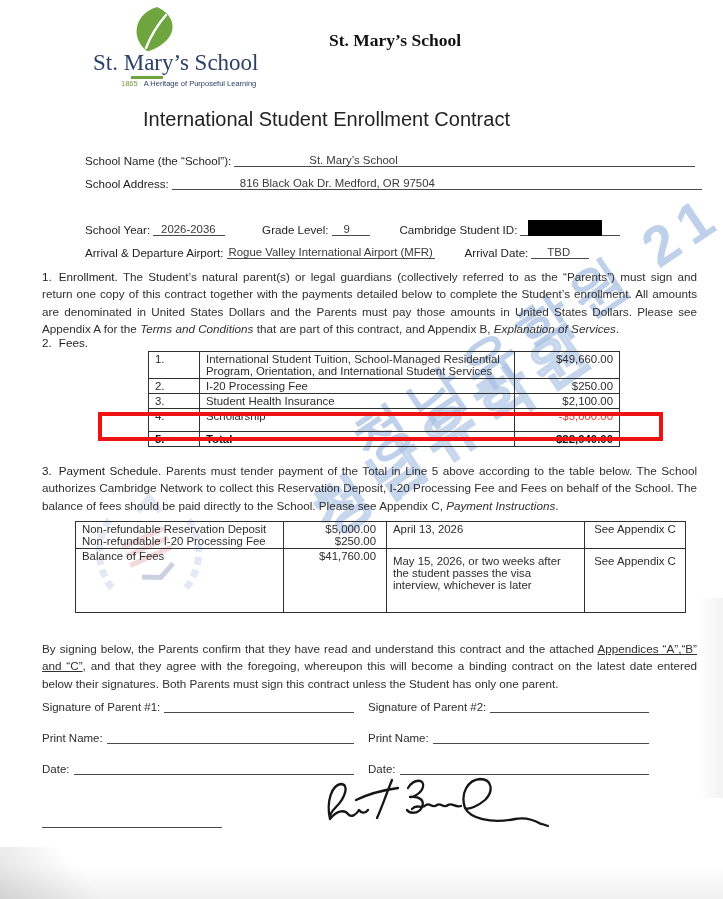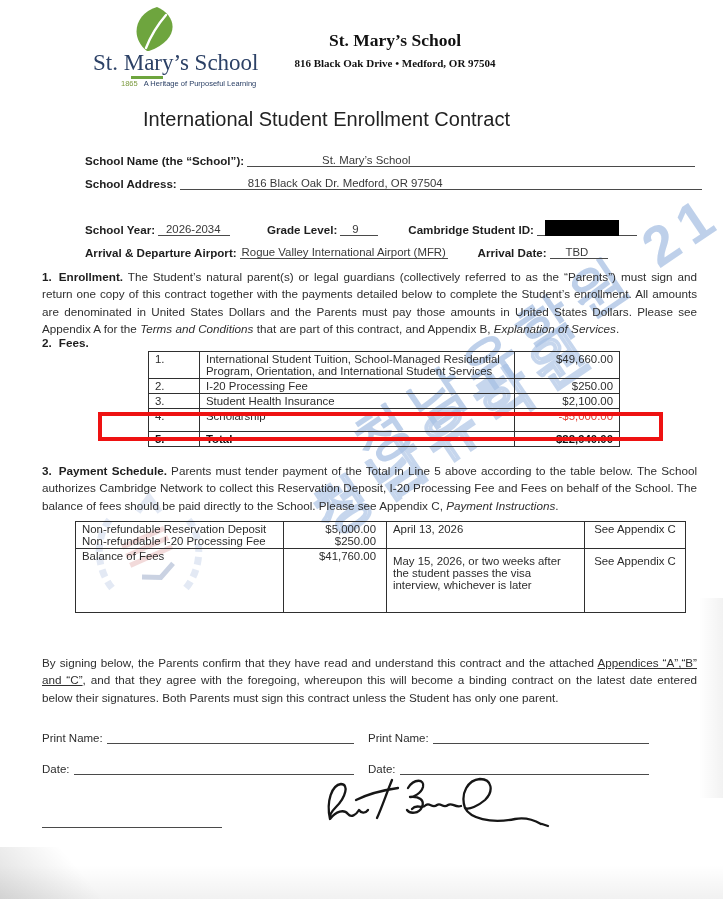--- a/index.html
+++ b/index.html
@@ -1,19 +1,19 @@
 <!DOCTYPE html>
 <html><head>
 <meta charset="utf-8">
 <style>
   html,body{margin:0;padding:0;background:#e8e8e8;}
   .page{position:relative;width:723px;height:899px;background:#ffffff;margin:0 auto;
         font-family:"Liberation Sans",sans-serif;color:#2e2e2e;overflow:hidden;}
   .abs{position:absolute;}
-  .b{font-weight:bold;color:#1e1e1e;}
+  .b{font-weight:normal;color:#1e1e1e;}
 
   
   .wm-line{position:absolute;z-index:0;white-space:nowrap;font-weight:bold;
            font-size:56px;letter-spacing:9px;transform:rotate(-34deg);transform-origin:left top;
            pointer-events:none;}
   .wm-solid{color:rgba(168,192,227,0.75);}
   .wm-outline{color:transparent;-webkit-text-stroke:2px rgba(168,192,227,0.65);}
   .wm-emblem{position:absolute;z-index:0;opacity:0.32;pointer-events:none;}
 
   
@@ -127,21 +127,20 @@
     </svg>
     <div class="logo-name">St. Mary’s School</div>
     <div class="logo-underline"></div>
     <div class="logo-tagline">
       <span class="logo-year">1865</span><span class="logo-herit">A Heritage of Purposeful Learning</span>
     </div>
   </div>
 
   <div class="abs chead">
     <div class="chead-name">St. Mary’s School</div>
-    <div class="chead-line">816 Black Oak Drive • Medford, OR 97504</div>
   </div>
 
   <div class="abs doc-title">International Student Enrollment Contract</div>
 
   <div class="fline" style="left:85px;top:150px;width:610px;">
     <span class="lbl b">School Name (the “School”):</span>
     <span class="uline grow">
         <span class="val" style="left:75px;">St. Mary’s School</span>
       </span>
   </div>
@@ -150,21 +149,21 @@
     <span class="lbl b">School Address:</span>
     <span class="uline grow">
         <span class="val" style="left:68px;">816 Black Oak Dr. Medford, OR 97504</span>
       </span>
   </div>
 
 
   <div class="fline" style="left:85px;top:219px;">
     <span class="lbl b">School Year:</span>
     <span class="uline" style="width:72px;text-align:center;">
-        <span class="val" style="left:8px;">2026-2034</span>
+        <span class="val" style="left:8px;">2026-2036</span>
       </span>
     <span class="spacer" style="width:37px;"></span>
     <span class="lbl b">Grade Level:</span>
     <span class="uline" style="width:38px;">
         <span class="val" style="left:12px;">9</span>
       </span>
     <span class="spacer" style="width:30px;"></span>
     <span class="lbl b">Cambridge Student ID:</span>
     <span class="uline" style="width:8px;"></span>
     <div class="redact" style="width:74px;height:16px;margin-bottom:0;"></div>
@@ -244,24 +243,34 @@
     </tr>
     <tr class="pay-r2">
       <td class="col-payment">Balance of Fees</td>
       <td class="col-amount cell-amount">$41,760.00</td>
       <td class="col-date cell-date" style="padding-top:6px;margin-left:26px;">May 15, 2026, or two weeks after the student passes the visa interview, whichever is later</td>
       <td class="col-payto cell-payto" style="padding-top:6px;">See Appendix C</td>
     </tr>
   </tbody>
     </table>
 
-  <div class="para" style="top:654px;">
+  <div class="para" style="top:640px;">
     <span>By signing below, the Parents confirm that they have read and understand this contract and the attached </span><span class="ul">Appendices “A”,“B” and “C”</span><span>, and that they agree with the foregoing, whereupon this will become a binding contract on the latest date entered below their signatures. Both Parents must sign this contract unless the Student has only one parent.</span>
   </div>
 
+  <div class="sigrow" style="top:697px;">
+    <span class="sig-g1">
+        <span class="lbl">Signature of Parent #1:</span>
+        <span class="sline"></span>
+      </span>
+    <span class="sig-g2">
+        <span class="lbl">Signature of Parent #2:</span>
+        <span class="sline"></span>
+      </span>
+  </div>
   <div class="sigrow" style="top:728px;">
     <span class="sig-g1">
         <span class="lbl">Print Name:</span>
         <span class="sline"></span>
       </span>
     <span class="sig-g2">
         <span class="lbl">Print Name:</span>
         <span class="sline"></span>
       </span>
   </div>

